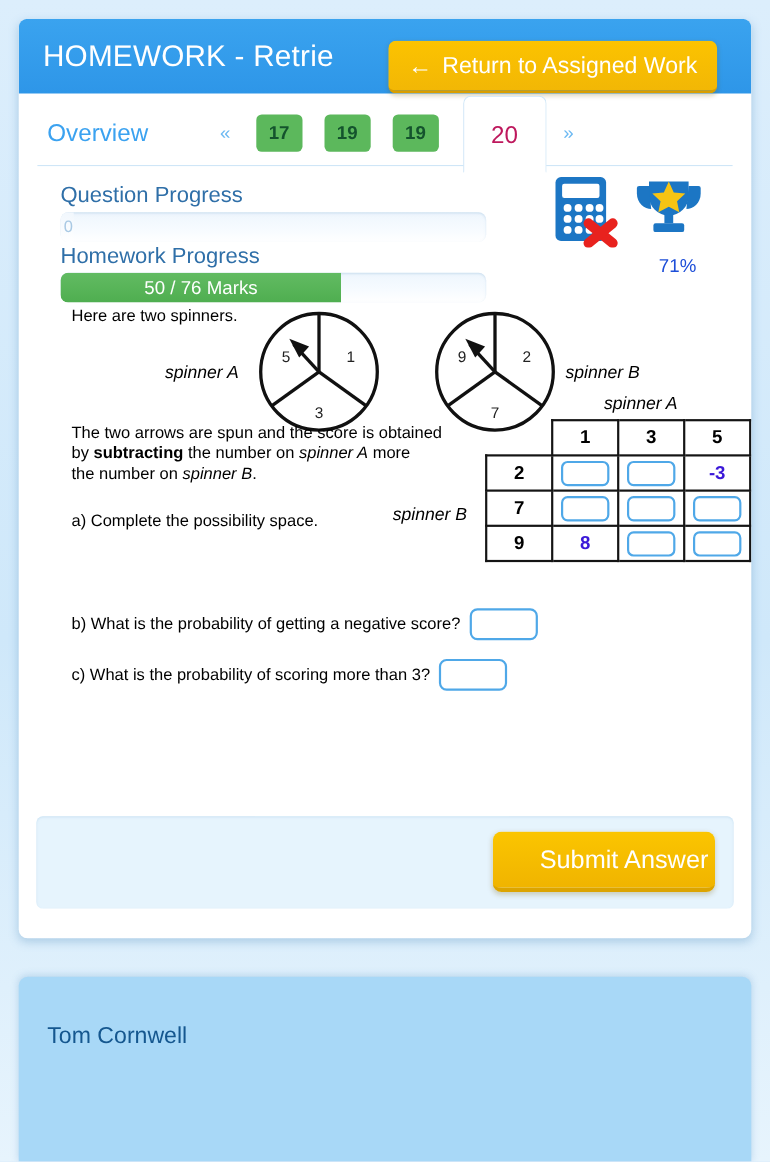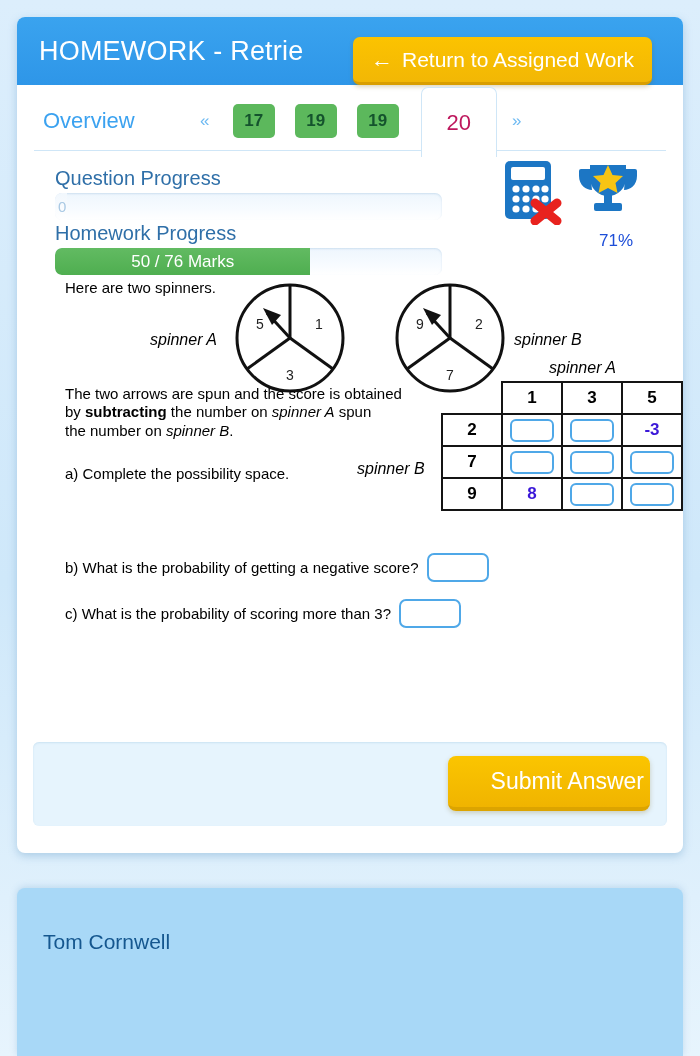--- a/index.html
+++ b/index.html
@@ -322,21 +322,21 @@
           <text x="86" y="48" font-family="Liberation Sans, sans-serif" font-size="14" fill="#222" text-anchor="middle">2</text>
           <text x="57" y="99" font-family="Liberation Sans, sans-serif" font-size="14" fill="#222" text-anchor="middle">7</text>
           <text x="27" y="48" font-family="Liberation Sans, sans-serif" font-size="14" fill="#222" text-anchor="middle">9</text>
           <line x1="57" y1="57" x2="34" y2="32" stroke="#111" stroke-width="3"></line>
           <polygon points="30,27 48,34 39,44" fill="#111"></polygon>
         </svg>
       </div>
 
       <div class="para">
         <span>The two arrows are spun and the score is obtained</span><br>
-        <span>by </span><span class="bold">subtracting</span><span> the number on </span><span class="ital">spinner A</span><span> spun</span><br>
+        <span>by </span><span class="bold">subtracting</span><span> the number on </span><span class="ital">spinner A</span><span> more</span><br>
         <span>the number on </span><span class="ital">spinner B</span><span>.</span>
       </div>
 
       <div class="qa">a) Complete the possibility space.</div>
       <div class="spinB-side">spinner B</div>
       <div class="spinA-top">spinner A</div>
 
       <table class="poss">
         <tbody>
             <tr>

